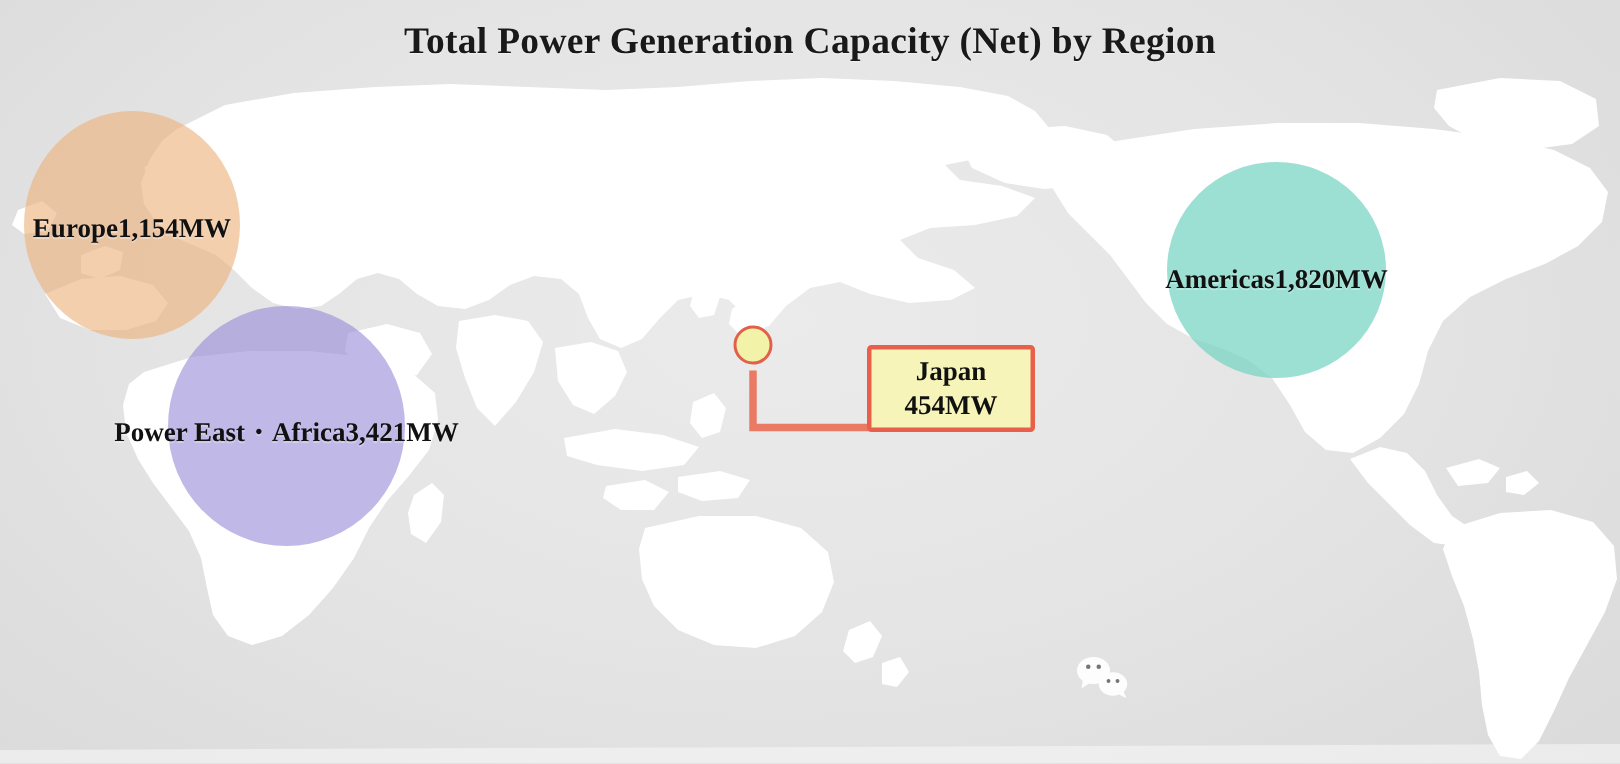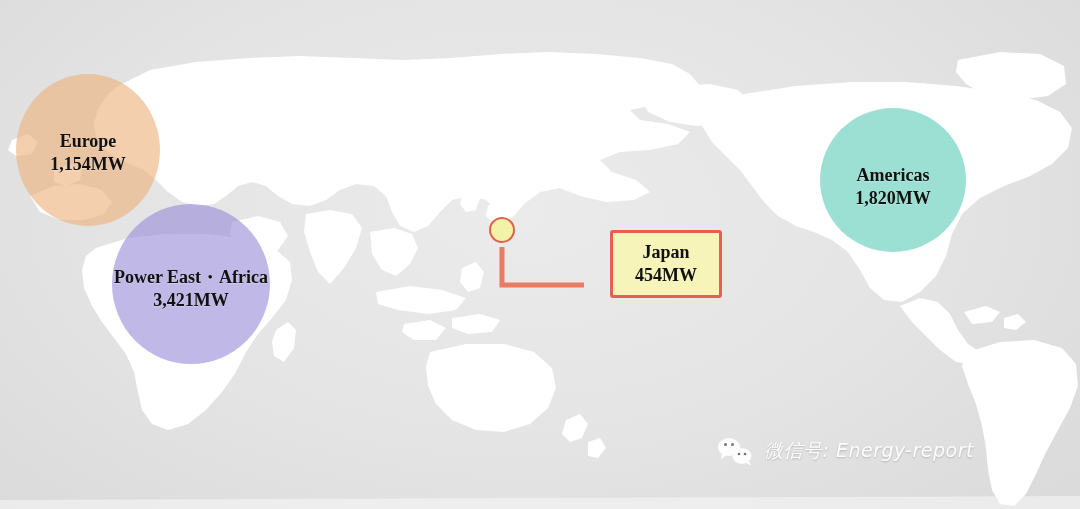--- a/index.html
+++ b/index.html
@@ -20,21 +20,21 @@
   .title{
     position:absolute;left:0;top:14px;width:1080px;
     text-align:center;
     font-size:25px;font-weight:bold;color:#191919;
     letter-spacing:.2px;
     text-shadow:0 1px 1px rgba(255,255,255,.55);
   }
   .bubble{
     position:absolute;
     border-radius:50%;
-    display:flex;flex-direction:column;
+    display:flex;flex-direction:row;
     align-items:center;justify-content:center;
     text-align:center;
   }
   .bubble .lbl{
     position:relative;
     font-size:18px;font-weight:bold;color:#111;
     line-height:1.28;
     white-space:nowrap;
     text-shadow:0 1px 0 rgba(255,255,255,.3);
   }
@@ -57,42 +57,42 @@
   }
   #bubble-mea .lbl{transform:translateY(5px);}
   #bubble-mea .val{transform:translateY(5px);}
   #bubble-asia{
     left:348px;top:238px;width:152px;height:152px;
     background:rgba(150,202,124,.55);
   }
   #bubble-asia .lbl{transform:translateY(22px);}
   #bubble-asia .val{transform:translateY(22px);}
   #bubble-americas{
-    left:820px;top:108px;width:146px;height:144px;
+    left:778px;top:108px;width:146px;height:144px;
     background:rgba(118,210,194,.72);
   }
   #bubble-americas .lbl,#bubble-americas .val{transform:translateY(7px);}
 
   
   #japan-marker{
     position:absolute;left:489px;top:217px;width:26px;height:26px;
     border-radius:50%;
     background:#f2f2a8;
     border:2.5px solid #e1604a;
     box-sizing:border-box;
   }
   #japan-leader{position:absolute;left:480px;top:225px;width:130px;height:90px;}
   #japan-box{
-    position:absolute;left:578px;top:230px;width:112px;height:68px;
+    position:absolute;left:578px;top:230px;width:112px;height:58px;
     background:#f6f4b8;
     border:3px solid #e8604c;
     border-radius:3px;
     box-sizing:border-box;
     display:flex;flex-direction:column;
-    align-items:center;justify-content:center;margin-left:32px;
+    align-items:center;justify-content:center;
   }
   #japan-box .lbl,#japan-box .val{
     font-size:18px;font-weight:bold;color:#111;line-height:1.3;white-space:nowrap;
   }
 
   
   #watermark{
     position:absolute;left:716px;top:436px;
     display:flex;align-items:center;gap:10px;
     opacity:.95;
@@ -177,20 +177,21 @@
       <path d="M968,352 L1000,342 L1034,340 L1062,348 L1076,364 L1078,386 L1070,408 L1058,430 L1046,452
                L1036,474 L1026,494 L1014,506 L1000,504 L992,490 L988,470 L986,448 L982,426 L976,404
                L968,384 L962,366 Z"></path>
 
       <path d="M12,140 L28,134 L38,142 L32,154 L16,156 L8,150 Z"></path>
 
       <path d="M0,500 L1080,496 L1080,509 L0,509 Z" opacity="0.45"></path>
     </g>
   </svg>
 
+  <div class="title">Total Power Generation Capacity (Net) by Region</div>
 
   <div class="bubble" id="bubble-europe">
     <div class="lbl">Europe</div>
     <div class="val">1,154MW</div>
   </div>
 
   <div class="bubble" id="bubble-mea">
     <div class="lbl">Power East・Africa</div>
     <div class="val">3,421MW</div>
   </div>
@@ -220,16 +221,15 @@
         <ellipse cx="26" cy="20" rx="9.5" ry="7.8"></ellipse>
         <path d="M33,25 L35,29.5 L30,27 Z"></path>
       </g>
       <g fill="#6f6f6f">
         <circle cx="9.5" cy="8.5" r="1.5"></circle>
         <circle cx="16.5" cy="8.5" r="1.5"></circle>
         <circle cx="23" cy="18" r="1.3"></circle>
         <circle cx="29" cy="18" r="1.3"></circle>
       </g>
     </svg>
-    <span class="wm-text">微信号: Energy-report</span>
   </div>
 
 </div>
 
 </body></html>

